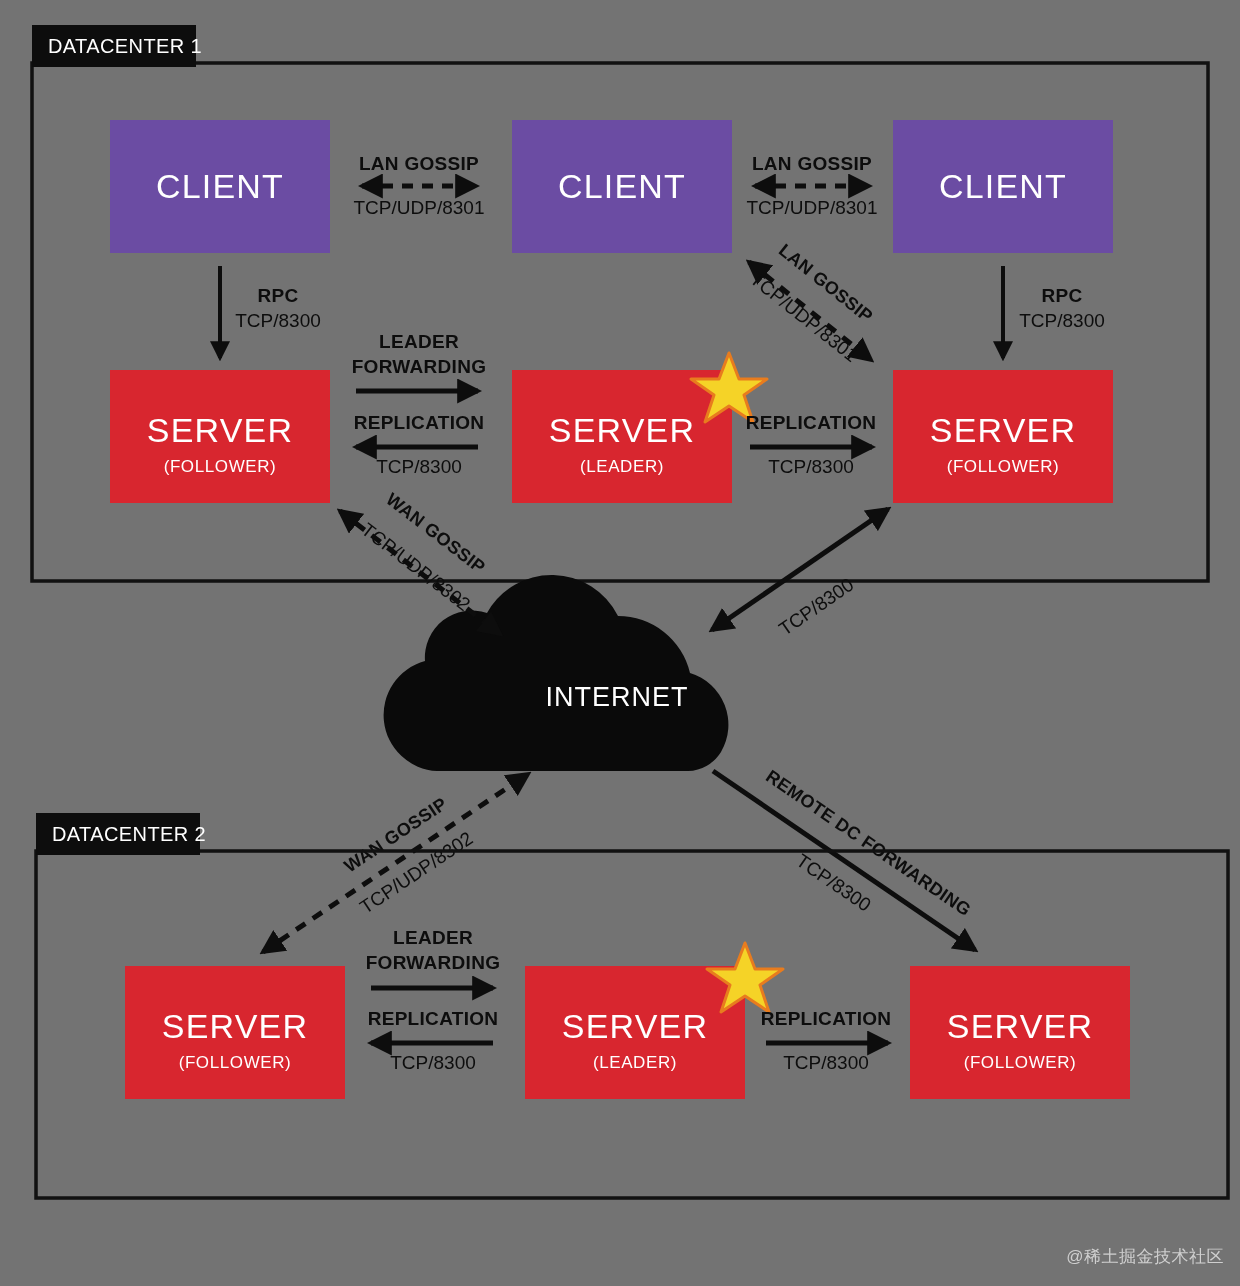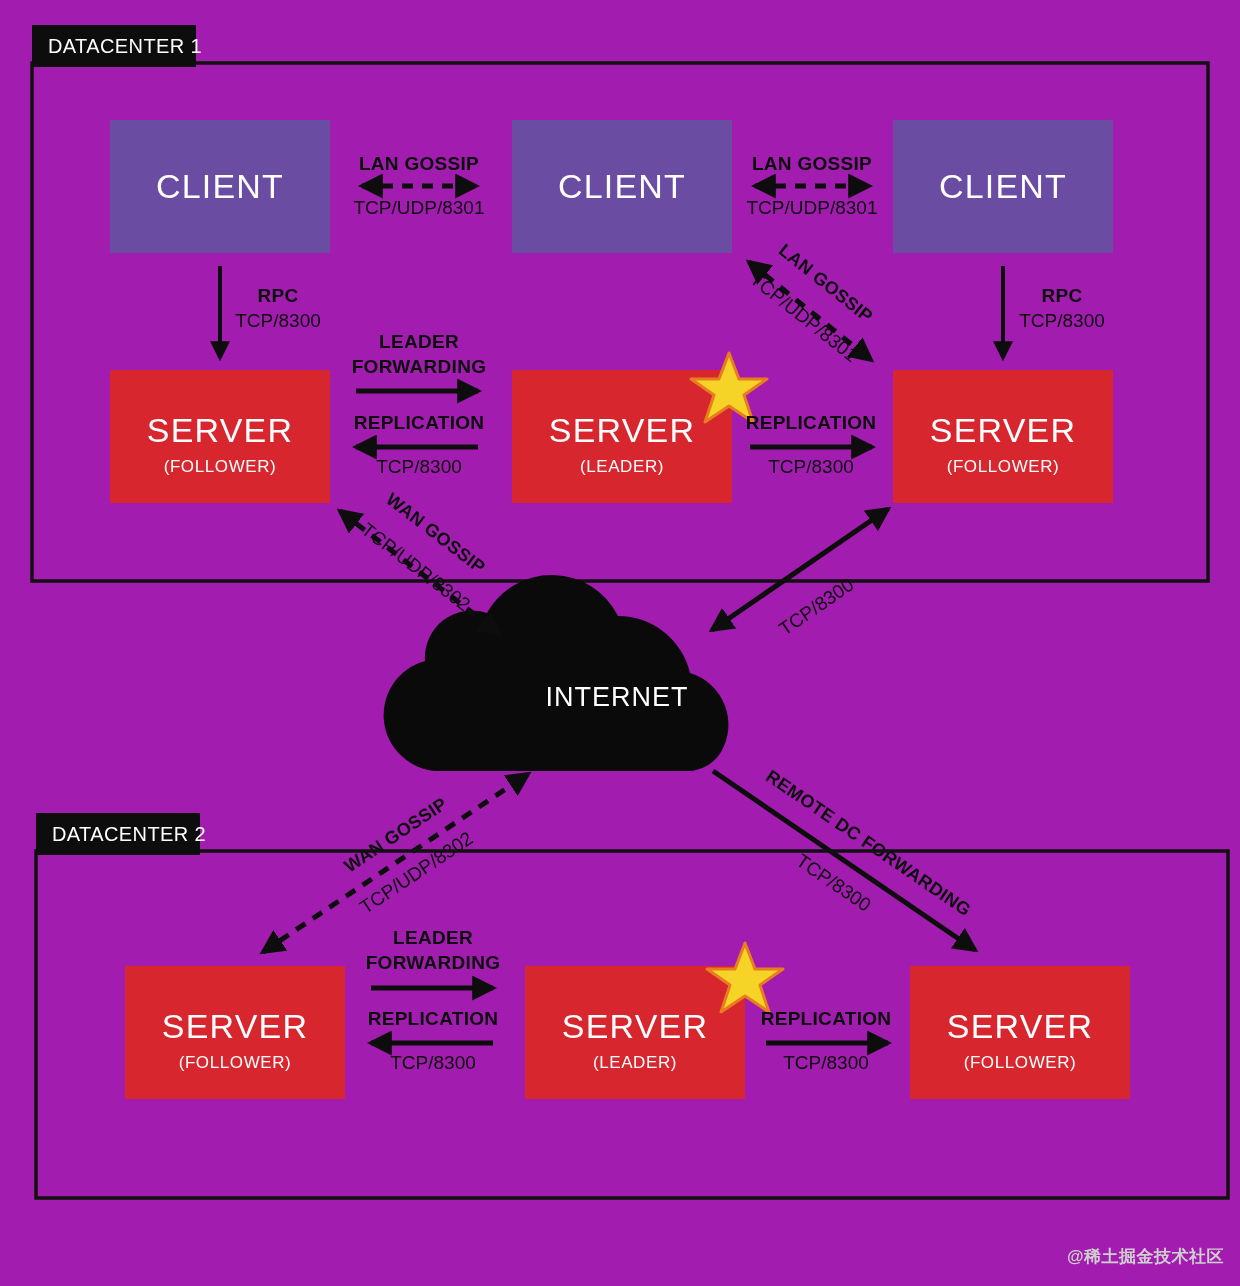--- a/index.html
+++ b/index.html
@@ -4,21 +4,21 @@
 <style>
   html, body {
     margin: 0;
     padding: 0;
     background: #ffffff;
   }
   #stage {
     position: relative;
     width: 1240px;
     height: 1286px;
-    background: #a21caf;
+    background: #737373;
     font-family: "Liberation Sans", sans-serif;
     overflow: hidden;
   }
   svg#diagram {
     position: absolute;
     left: 0;
     top: 0;
     width: 1240px;
     height: 1286px;
   }
@@ -107,21 +107,20 @@
   }
   .watermark {
     position: absolute;
     right: 16px;
     bottom: 18px;
     font-family: "Liberation Sans", sans-serif;
     font-size: 17px;
     color: #cfcfcf;
     letter-spacing: 0.5px;
     white-space: nowrap;
-    font-weight: bold;
   }
 </style>
 </head>
 <body>
 
 <div id="stage">
 
   <svg id="diagram" viewBox="0 0 1240 1286">
     <defs>
       <marker id="arrowSolid" viewBox="0 0 12 12" refX="10" refY="6" markerWidth="5" markerHeight="5" orient="auto-start-reverse">

